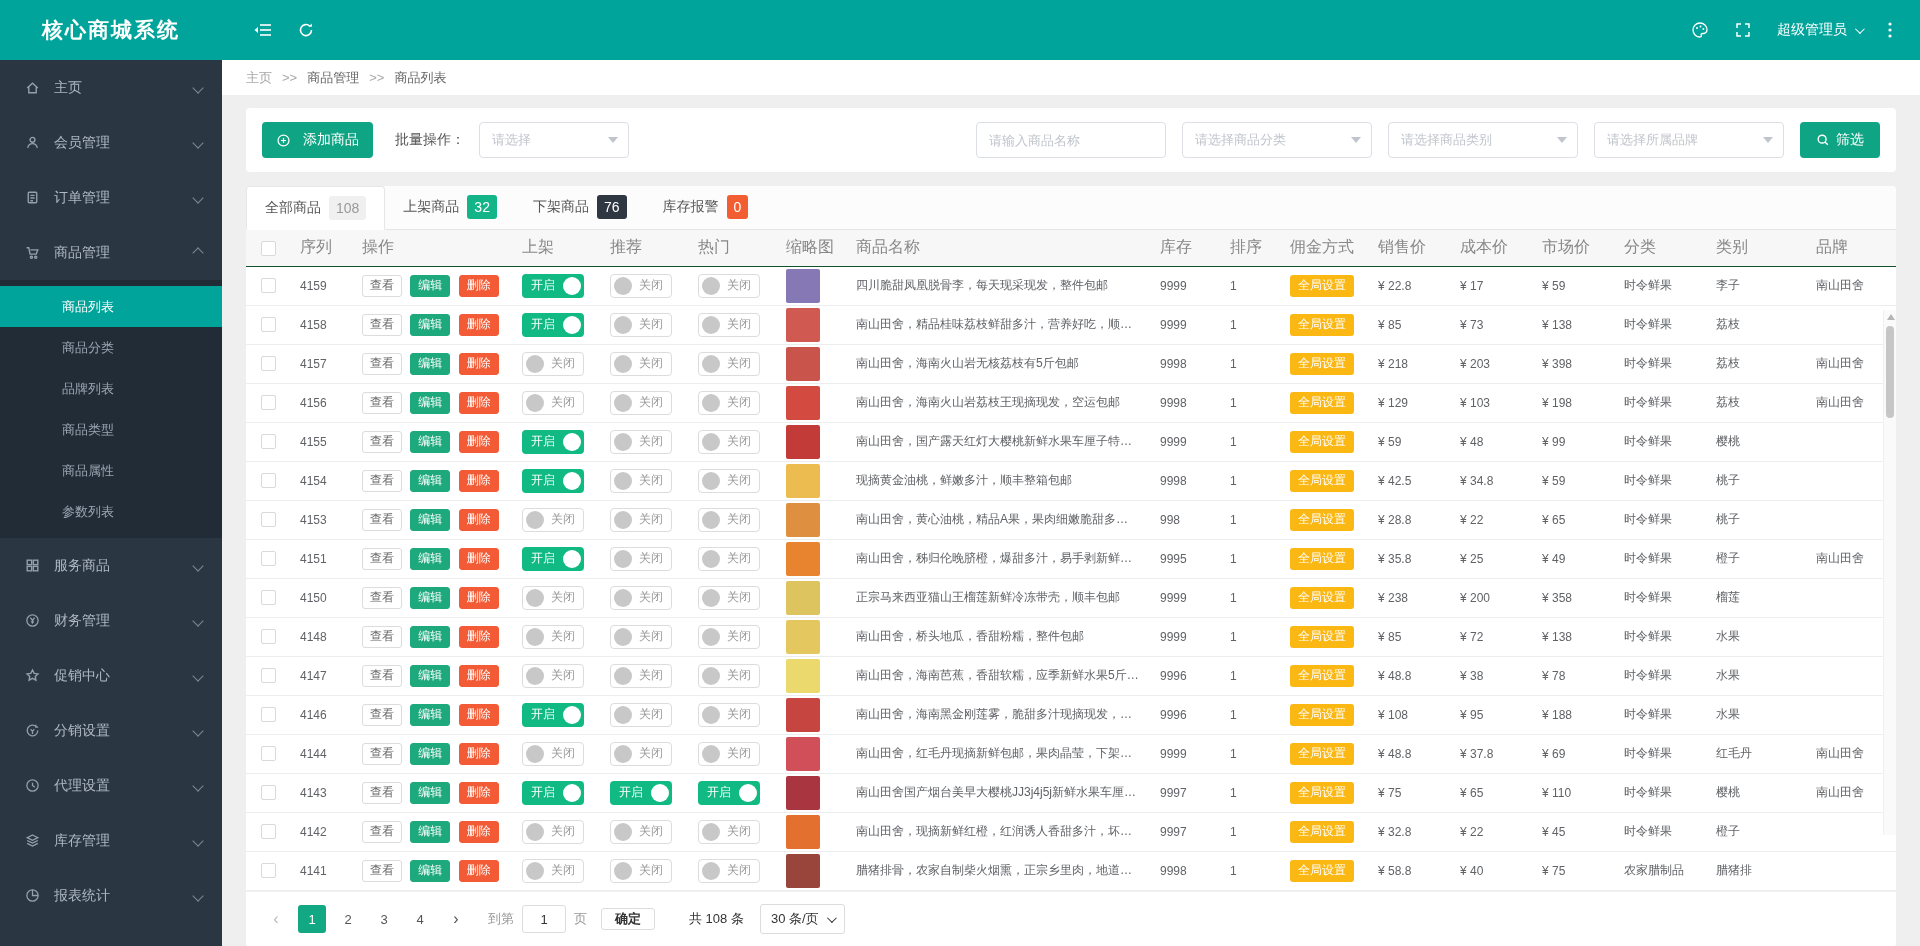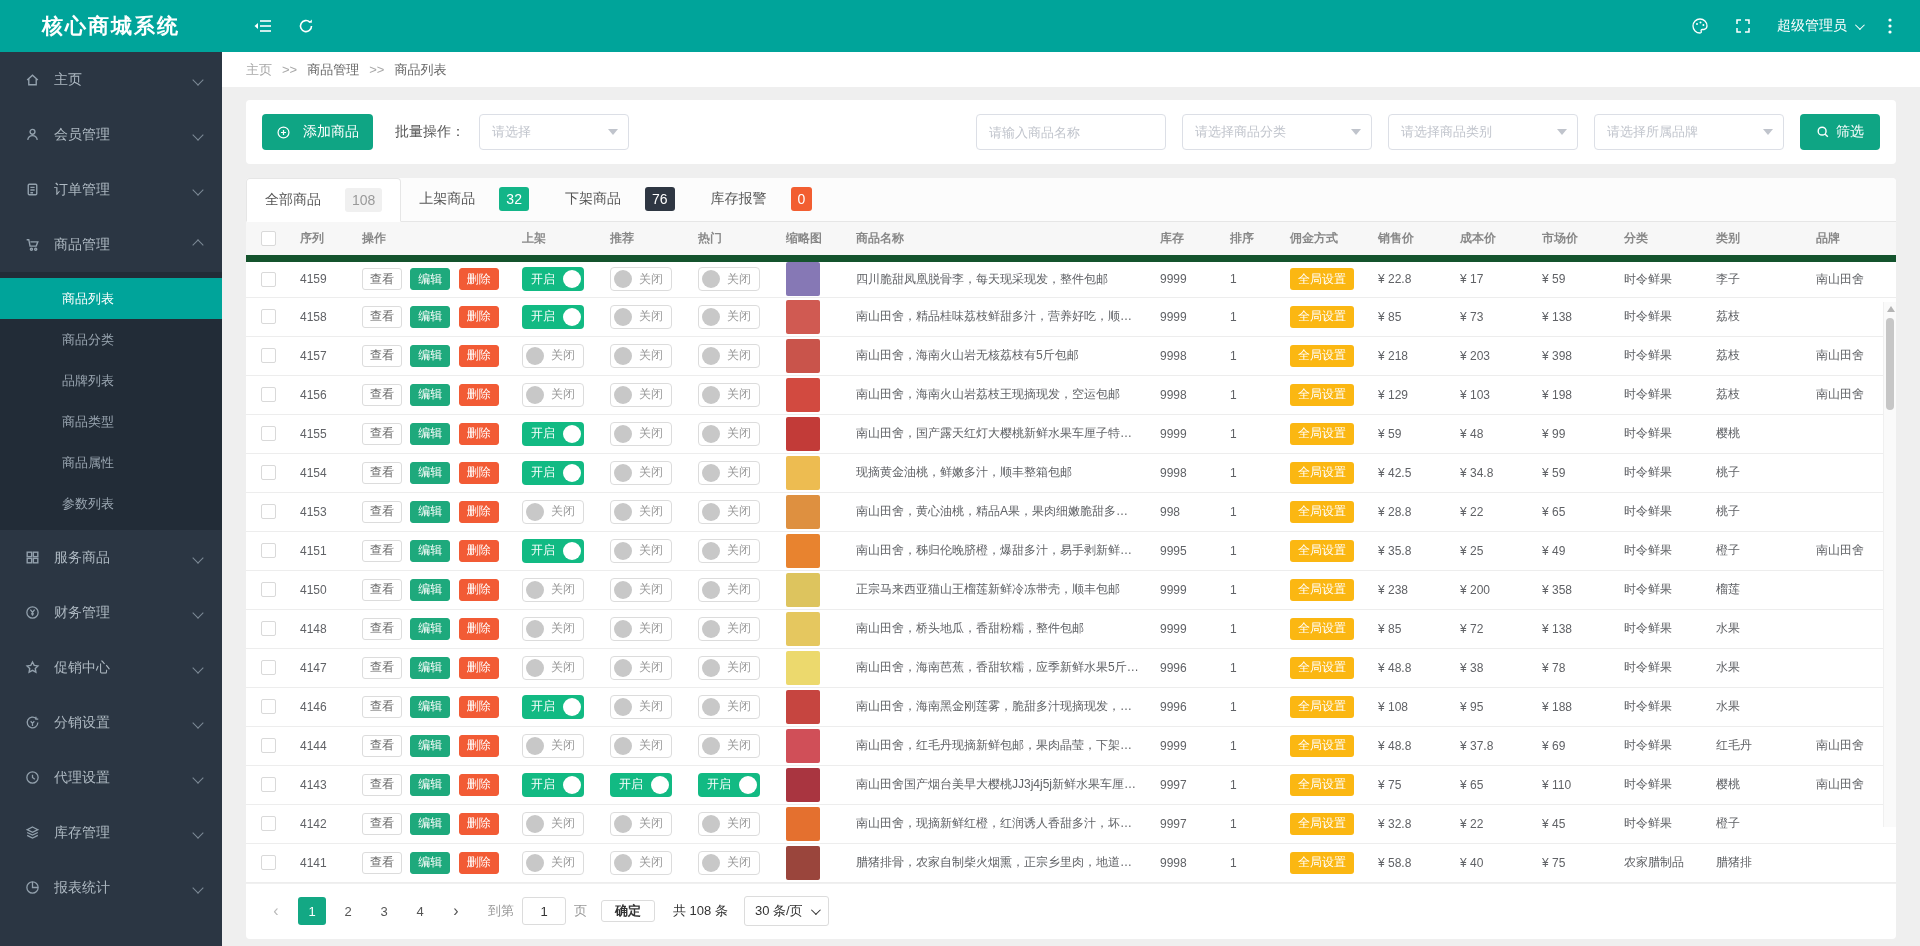--- a/index.html
+++ b/index.html
@@ -1,21 +1,21 @@
 <!DOCTYPE html>
 <html><head>
 <meta charset="utf-8">
 <style>
   * { margin:0; padding:0; box-sizing:border-box; }
   html,body { width:1920px; height:946px; overflow:hidden; background:#efefef;
     font-family:"Liberation Sans","DejaVu Sans",sans-serif; }
   .app { width:1920px; height:946px; display:flex; flex-direction:column; }
 
   
-  .topbar { height:52px; background:#00A49A; display:flex; align-items:stretch; flex:none; }
+  .topbar { height:60px; background:#00A49A; display:flex; align-items:stretch; flex:none; }
   .logo { width:222px; display:flex; align-items:center; justify-content:center;
     color:#fff; font-size:21px; font-weight:bold; letter-spacing:2px; }
   .topbar-left { display:flex; align-items:center; gap:26px; padding-left:32px; }
   .topbar-right { margin-left:auto; display:flex; align-items:center; gap:26px; padding-right:28px; color:#fff; }
   .tb-icon { display:flex; align-items:center; cursor:pointer; }
   .user-box { display:flex; align-items:center; gap:8px; font-size:14px; cursor:pointer; }
   .chev { display:inline-block; width:7px; height:7px; border-right:1.5px solid #fff; border-bottom:1.5px solid #fff; transform:rotate(45deg) translateY(-2px); }
 
   
   .body-row { flex:1; display:flex; min-height:0; }
@@ -56,33 +56,33 @@
   .inp { height:36px; width:190px; border:1px solid #dcdfe6; border-radius:4px; padding:0 12px; font-size:13px; color:#555; }
   .inp::placeholder { color:#c0c4cc; }
   .sel-f { width:190px; }
   .btn-filter { height:36px; padding:0 16px; background:#0FA584; color:#fff; border:none; border-radius:4px;
     font-size:14px; display:flex; align-items:center; gap:6px; cursor:pointer; }
 
   
   .table-card { margin-top:14px; position:relative; }
   .tabs { height:44px; background:#fcfcfc; border-bottom:1px solid #e6e6e6; display:flex; align-items:flex-end;
     padding-left:0; border-radius:4px 4px 0 0; }
-  .tab { height:44px; display:flex; align-items:center; gap:24px; padding:0 18px; font-size:14px; color:#555; cursor:pointer; }
+  .tab { height:44px; display:flex; align-items:center; gap:8px; padding:0 18px; font-size:14px; color:#555; cursor:pointer; }
   .tab.active { background:#fff; border:1px solid #e6e6e6; border-bottom:1px solid #fff; margin-bottom:-1px; border-radius:4px 4px 0 0; }
   .badge { font-size:14px; padding:4px 7px; border-radius:3px; color:#fff; }
   .badge.plain { background:#f0f0f0; color:#999; }
   .badge.green { background:#13B588; }
   .badge.dark  { background:#2F3743; }
   .badge.orange{ background:#F25E31; }
 
   
   .table-wrap { position:relative; }
   table { width:100%; border-collapse:collapse; table-layout:fixed; }
-  thead th { height:36px; background:#f7f7f7; font-weight:bold; font-size:12px; color:#888;
-    text-align:left; padding:0 10px; border-bottom:7px solid #14532d; }
+  thead th { height:36px; background:#f7f7f7; font-weight:normal; font-size:16px; color:#888;
+    text-align:left; padding:0 10px; border-bottom:1px solid #14532d; }
   tbody td { height:39px; font-size:12px; color:#606266; padding:0 10px; border-bottom:1px solid #ededed;
     white-space:nowrap; overflow:hidden; }
   .c-check, th.c-check { text-align:center; padding:0; }
   .cb { display:inline-block; width:15px; height:15px; border:1px solid #d9d9d9; border-radius:2px; background:#fff; vertical-align:middle; cursor:pointer; }
   .c-actions { white-space:nowrap; }
   .c-actions button { height:22px; padding:0 7px; font-size:12px; border-radius:3px; cursor:pointer; margin-right:5px; }
   .btn-view { background:#fff; border:1px solid #dcdcdc; color:#666; }
   .btn-edit { background:#1EA97C; border:1px solid #1EA97C; color:#fff; }
   .btn-del  { background:#F25B35; border:1px solid #F25B35; color:#fff; }
   .switch { display:inline-flex; align-items:center; width:62px; height:24px; border-radius:4px; font-size:12px; cursor:pointer; }
@@ -104,21 +104,21 @@
   .pager { height:56px; display:flex; align-items:center; gap:8px; padding:0 16px; border-top:1px solid #f0f0f0; font-size:13px; color:#666; }
   .pg-arrow { width:28px; height:28px; display:flex; align-items:center; justify-content:center; font-size:16px; color:#bbb; cursor:pointer; }
   .pg-arrow.next { color:#555; }
   .pg-num { min-width:28px; height:28px; display:flex; align-items:center; justify-content:center; border-radius:3px; color:#555; cursor:pointer; }
   .pg-num.active { background:#13A884; color:#fff; }
   .goto-label { color:#999; margin-left:10px; }
   .goto-input { width:44px; height:28px; border:1px solid #dcdcdc; border-radius:3px; text-align:center; font-size:13px; color:#333; }
   .page-unit { color:#999; }
   .btn-confirm { height:22px; padding:0 13px; background:#fff; border:1px solid #dcdcdc; border-radius:3px;
     font-size:13px; font-weight:bold; color:#333; margin-left:6px; cursor:pointer; }
-  .total { margin-left:10px; color:#333; }
+  .total { margin-left:26px; color:#333; }
   .per-page { height:30px; border:1px solid #dcdcdc; border-radius:3px; display:flex; align-items:center; gap:8px;
     padding:0 10px; margin-left:8px; color:#333; cursor:pointer; }
   .pp-chev { width:7px; height:7px; border-right:1.6px solid #333; border-bottom:1.6px solid #333; transform:rotate(45deg) translateY(-2px); }
 
   svg.ic { display:block; }
 </style>
 </head>
 <body>
 
 <div class="app">

